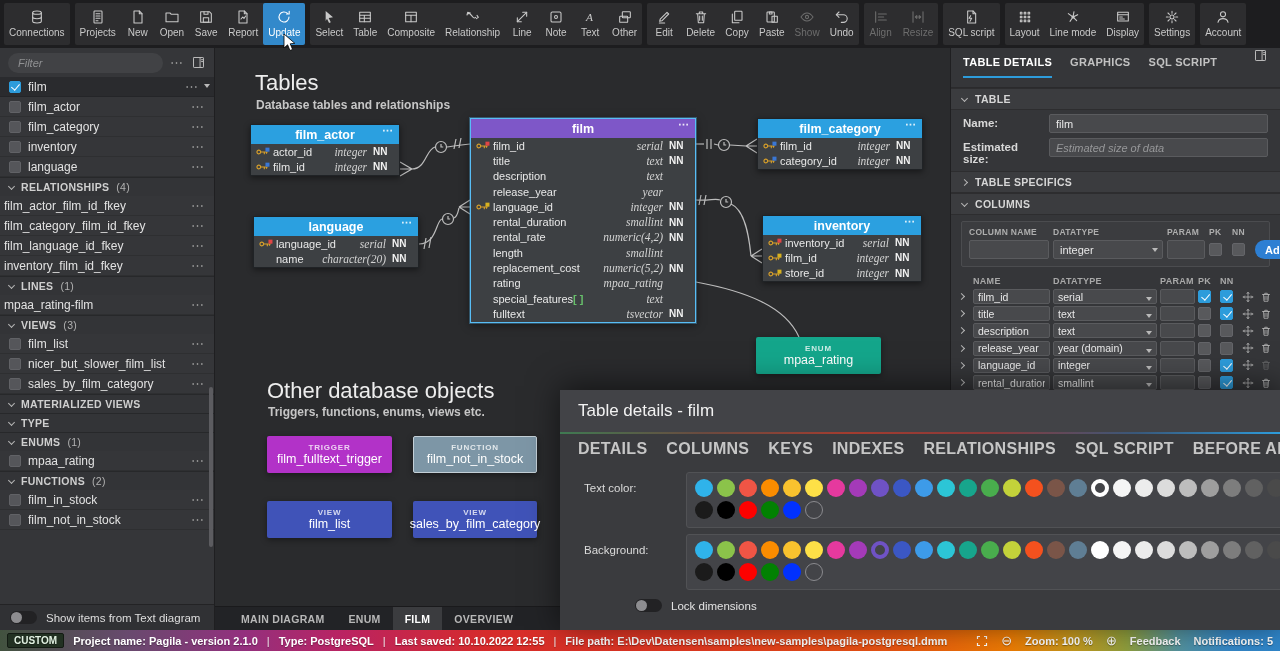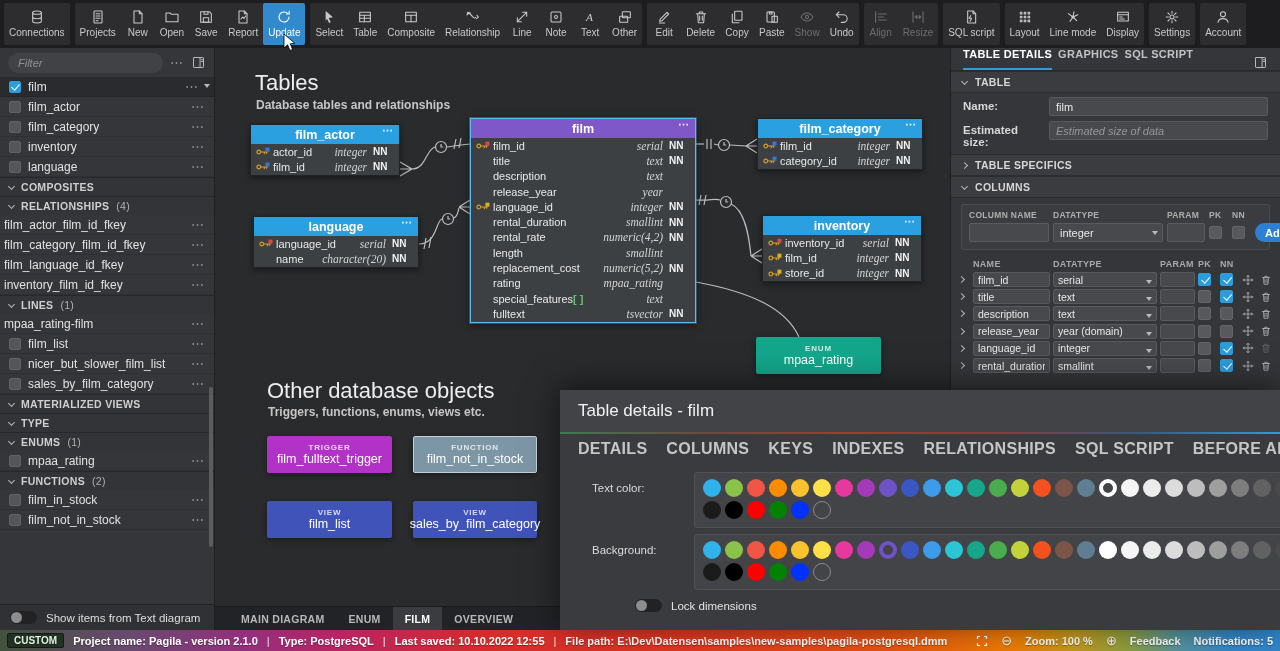--- a/index.html
+++ b/index.html
@@ -57,21 +57,21 @@
   .ent-row .nn{width:21px;margin-left:6px;font-weight:bold;font-size:10px;color:#f2f2f2}
   .card{position:absolute;z-index:3;height:37px;border-radius:2px;display:flex;flex-direction:column;align-items:center;justify-content:center;color:#fff;box-shadow:0 2px 6px rgba(0,0,0,.4)}
   .card .kind{font-size:8px;font-weight:bold;letter-spacing:.8px;opacity:.78}
   .card .cname{font-size:12.5px}
   #canvas-tabs{position:absolute;left:0;right:0;bottom:0;height:24px;background:#222326;border-top:1px solid #1a1a1c;display:flex;align-items:center;padding-left:14px;z-index:4}
   .ctab{height:24px;display:flex;align-items:center;padding:0 12px;font-size:10.5px;font-weight:bold;letter-spacing:.3px;color:#b8b8b8}
   .ctab.active{background:#3b3c3f;color:#fff}
 
   
   #rightpanel{position:absolute;left:950px;top:48px;width:330px;bottom:21px;background:#353639;border-left:1px solid #1f1f21}
-  .rp-tabs{height:23px;display:flex;align-items:flex-end;gap:6px;padding:0 12px;border-bottom:1px solid #2a2a2c}
+  .rp-tabs{height:40px;display:flex;align-items:flex-start;gap:18px;padding:0 12px;border-bottom:1px solid #2a2a2c}
   .rp-tab{height:30px;display:flex;align-items:center;font-size:11px;font-weight:bold;letter-spacing:.3px;color:#c2c2c2;border-bottom:2px solid transparent}
   .rp-tab.active{color:#fff;border-bottom-color:#2d9cdb}
   .rp-tabs .bookico{margin-left:auto}
   .rp-sec{height:22px;display:flex;align-items:center;gap:8px;padding:0 11px;font-size:10.5px;font-weight:bold;letter-spacing:.3px;color:#d6d6d6;background:#3b3c3f;border-top:1px solid #2d2d2f;border-bottom:1px solid #2d2d2f}
   .rp-field{display:flex;align-items:flex-start;gap:6px;padding:4px 12px 1px;font-size:11.5px;color:#d8d8d8}
   .rp-field .flab{width:80px;flex:none;padding-top:3px;font-weight:bold}
   .inp{background:#48494c;border:1px solid #5a5b5e;border-radius:2px;height:19px;color:#e8e8e8;font-size:11px;padding:0 6px;width:100%;outline:0;font-family:"Liberation Sans",sans-serif}
   .inp::placeholder{color:#97989a;font-style:italic}
   textarea.inp{height:38px;resize:none}
   .pencil{width:14px;height:14px;color:#c7c7c7;margin-top:10px;flex:none}
@@ -92,21 +92,21 @@
   .ck{width:13px;height:13px;border-radius:2px;background:#58595c;border:1px solid #646569;position:relative}
   .ck.on{background:#2d9cdb;border-color:#2d9cdb}
   .ck.on::after{content:"";position:absolute;left:3.6px;top:0.8px;width:3.8px;height:7.4px;border:solid #fff;border-width:0 1.6px 1.6px 0;transform:rotate(40deg)}
 
   
   #modal{position:absolute;left:560px;top:390px;width:720px;height:240px;background:#3a3b3e;z-index:10;box-shadow:0 -4px 30px rgba(0,0,0,.55)}
   .m-title{height:42px;background:#424347;display:flex;align-items:center;padding:0 18px;font-size:17px;color:#f2f2f2}
   .m-grad{height:2px;background:linear-gradient(90deg,#3f7a52,#6b4a3f,#a33c2f,#8a3a3a,#39587a,#2d9cdb)}
   .m-tabs{height:33px;display:flex;align-items:center;gap:19px;padding:0 18px}
   .m-tab{height:33px;display:flex;align-items:center;font-size:16px;font-weight:bold;letter-spacing:.3px;color:#c6c6c6;border-bottom:3px solid transparent;white-space:nowrap}
-  .m-row{display:flex;gap:10px;padding:5px 32px 1px}
+  .m-row{display:flex;gap:10px;padding:5px 24px 1px}
   .m-label{width:92px;flex:none;font-size:11.5px;color:#dadada;padding-top:10px}
   .pal{flex:1;background:#434448;border:1px solid #515255;border-radius:3px;padding:6px 8px 4px}
   .pal-row{display:flex;gap:4px;margin-bottom:4px}
   .sw{width:18px;height:18px;border-radius:50%;flex:none}
   .sw.transp{background:transparent;border:1.5px solid #8a8a8e}
   .sw.selected{background:transparent !important}
   .m-lock{display:flex;align-items:center;gap:9px;padding:8px 18px 0 75px;font-size:11.5px;color:#e2e2e2}
 
   
   #statusbar{position:absolute;left:0;right:0;bottom:0;height:21px;display:flex;align-items:center;gap:9px;padding:0 7px;font-size:11px;font-weight:bold;color:#fff;text-shadow:0 1px 1px rgba(0,0,0,.35);background:linear-gradient(90deg,#42523f 0%,#684a6e 10%,#93307e 19%,#bb2361 27%,#d62b2b 38%,#e03a20 55%,#e85511 70%,#ee7d04 79%,#c3991e 84%,#8f9e3d 88%,#55939d 92%,#3587c7 96%,#2f86ca 100%)}
@@ -439,24 +439,20 @@
         <span class="lbl">inventory</span>
         <span class="dots">⋯</span>
       </div>
       <div class="sb-item">
         <span class="cb"></span>
         <span class="lbl">language</span>
         <span class="dots">⋯</span>
       </div>
       <div class="sb-sec">
         <span class="chev"></span>
-        <span>COMPOSITES</span>
-      </div>
-      <div class="sb-sec">
-        <span class="chev"></span>
         <span>RELATIONSHIPS</span>
         <span class="count">(4)</span>
       </div>
       <div class="sb-item plain">
         <span class="lbl">film_actor_film_id_fkey</span>
         <span class="dots">⋯</span>
       </div>
       <div class="sb-item plain">
         <span class="lbl">film_category_film_id_fkey</span>
         <span class="dots">⋯</span>
@@ -470,20 +466,25 @@
         <span class="dots">⋯</span>
       </div>
       <div class="sb-sec">
         <span class="chev"></span>
         <span>LINES</span>
         <span class="count">(1)</span>
       </div>
       <div class="sb-item plain">
         <span class="lbl">mpaa_rating-film</span>
         <span class="dots">⋯</span>
+      </div>
+      <div class="sb-sec">
+        <span class="chev"></span>
+        <span>VIEWS</span>
+        <span class="count">(3)</span>
       </div>
       <div class="sb-item">
         <span class="cb"></span>
         <span class="lbl">film_list</span>
         <span class="dots">⋯</span>
       </div>
       <div class="sb-item">
         <span class="cb"></span>
         <span class="lbl">nicer_but_slower_film_list</span>
         <span class="dots">⋯</span>

